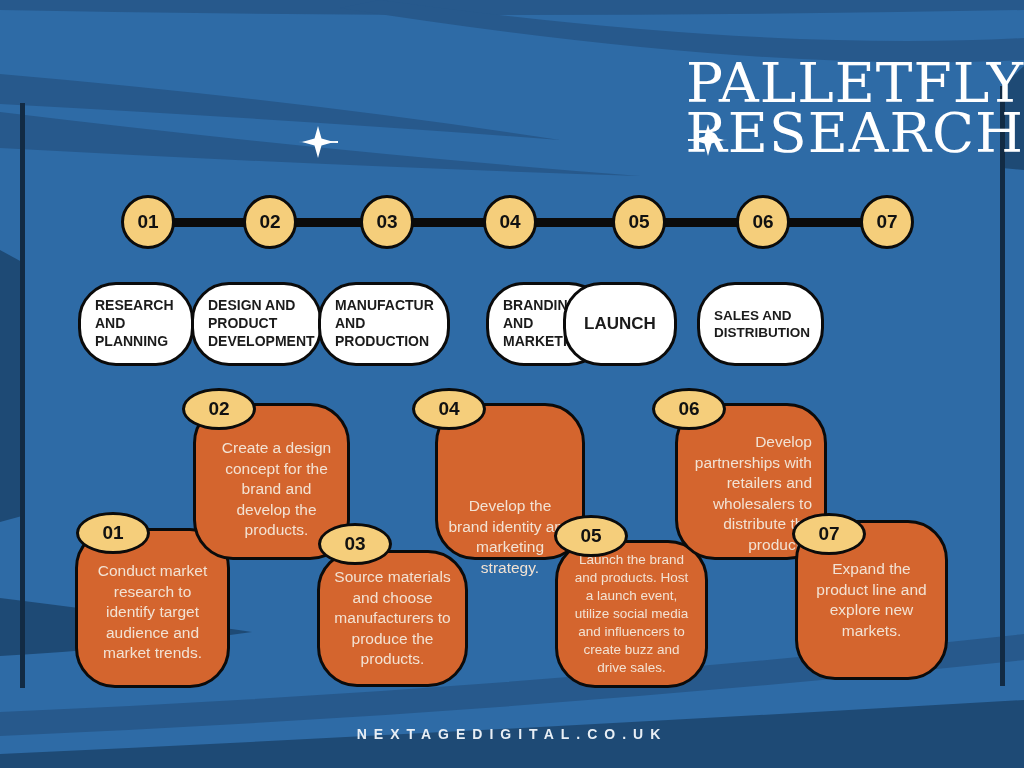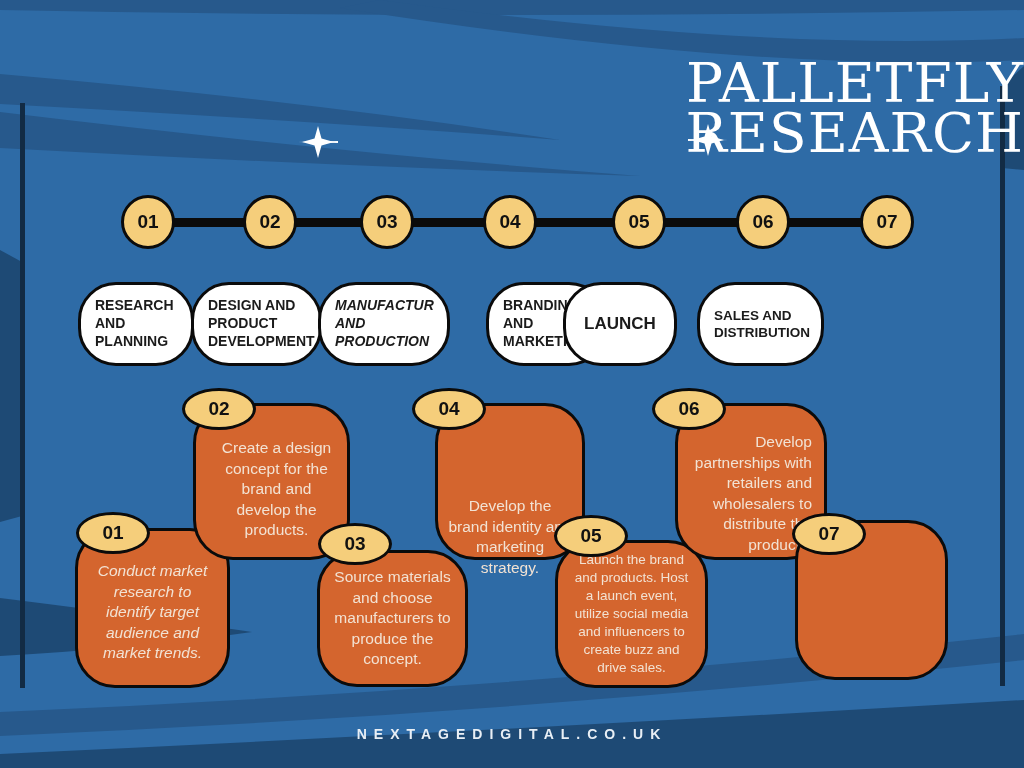--- a/index.html
+++ b/index.html
@@ -37,21 +37,21 @@
   
   .pill{
     position:absolute;top:282px;height:84px;box-sizing:border-box;
     background:#FFFFFF;border:3px solid #0B0B0B;border-radius:38px;
     display:flex;align-items:center;z-index:1;
     font-weight:bold;color:#1b1b1b;font-size:14px;line-height:1.28;
   }
   .pill span{display:block;padding:0 8px 0 14px;}
   .p1{left:78px;width:116px;}
   .p2{left:191px;width:131px;}
-  .p3{left:318px;width:132px;font-style:italic;}
+  .p3{left:318px;width:132px;}
   .p4{left:446px;width:121px;margin-left:40px;}
   .p5{left:563px;width:114px;justify-content:center;font-size:17px;}
   .p5 span{padding:0;}
   .p6{left:673px;width:127px;font-size:13.5px;margin-left:24px;}
   .p7{left:796px;width:149px;justify-content:center;font-size:16px;}
   .p7 span{padding:0;}
 
   
   .card{
     position:absolute;box-sizing:border-box;background:#D4652E;
@@ -60,21 +60,21 @@
   }
   .card p{margin:0;font-size:15.5px;line-height:1.33;padding:0 14px;}
   .badge{
     position:absolute;width:74px;height:42px;border-radius:50%;
     background:#F5CE7B;border:3px solid #0B0B0B;box-sizing:border-box;
     display:flex;align-items:center;justify-content:center;
     font-size:19px;font-weight:bold;color:#111;z-index:3;
   }
   .c01{left:75px;top:528px;width:155px;height:160px;}
   .c01 .badge{left:-2px;top:-19px;}
-  .c01 p{padding-top:30px;font-style:italic;}
+  .c01 p{padding-top:30px;}
   .c02{left:193px;top:403px;width:157px;height:157px;}
   .c02 .badge{left:-14px;top:-18px;}
   .c02 p{padding-top:32px;padding-left:24px;}
   .c03{left:317px;top:550px;width:151px;height:137px;}
   .c03 .badge{left:-2px;top:-30px;}
   .c03 p{padding-top:14px;}
   .c04{left:435px;top:403px;width:150px;height:157px;}
   .c04 .badge{left:-26px;top:-18px;}
   .c04 p{padding:42px 10px 0 10px;margin-top:48px;}
   .c05{left:555px;top:540px;width:153px;height:148px;}
@@ -165,33 +165,34 @@
   <div class="card c01">
     <div class="badge">01</div>
     <p>Conduct market research to identify target audience and market trends.</p>
   </div>
   <div class="card c02">
     <div class="badge">02</div>
     <p>Create a design concept for the brand and develop the products.</p>
   </div>
   <div class="card c03">
     <div class="badge">03</div>
-    <p>Source materials and choose manufacturers to produce the concept.</p>
+    <p>Source materials and choose manufacturers to produce the products.</p>
   </div>
   <div class="card c04">
     <div class="badge">04</div>
     <p>Develop the brand identity and marketing strategy.</p>
   </div>
   <div class="card c05">
     <div class="badge">05</div>
     <p>Launch the brand and products. Host a launch event, utilize social media and influencers to create buzz and drive sales.</p>
   </div>
   <div class="card c06">
     <div class="badge">06</div>
     <p>Develop partnerships with retailers and wholesalers to distribute the products.</p>
   </div>
   <div class="card c07">
     <div class="badge">07</div>
+    <p>Expand the product line and explore new markets.</p>
   </div>
 
   <div class="footer">NEXTAGEDIGITAL.CO.UK</div>
 
 </div>
 
 </body></html>

